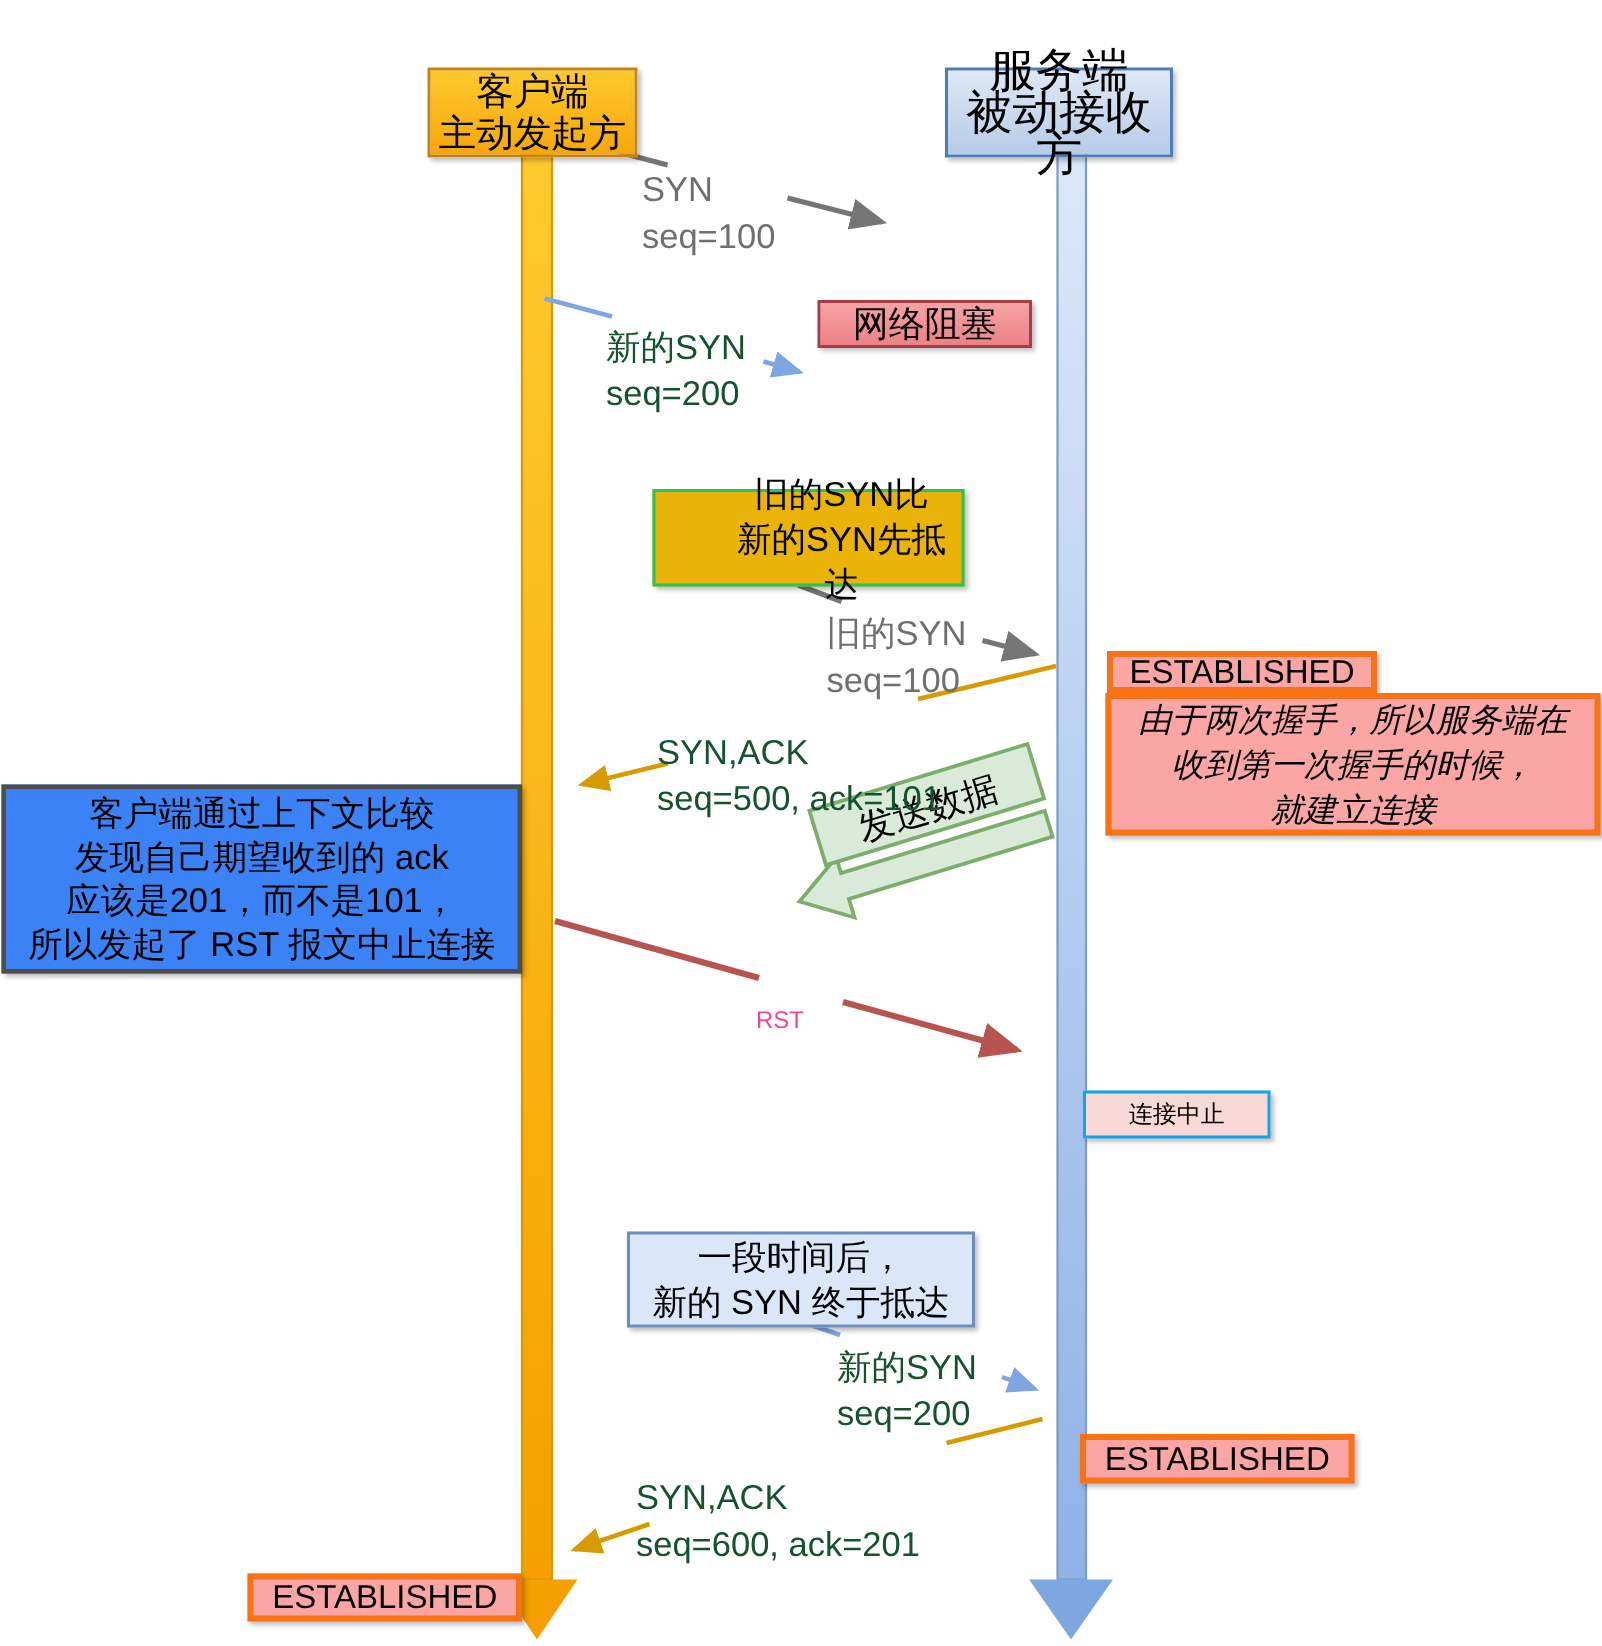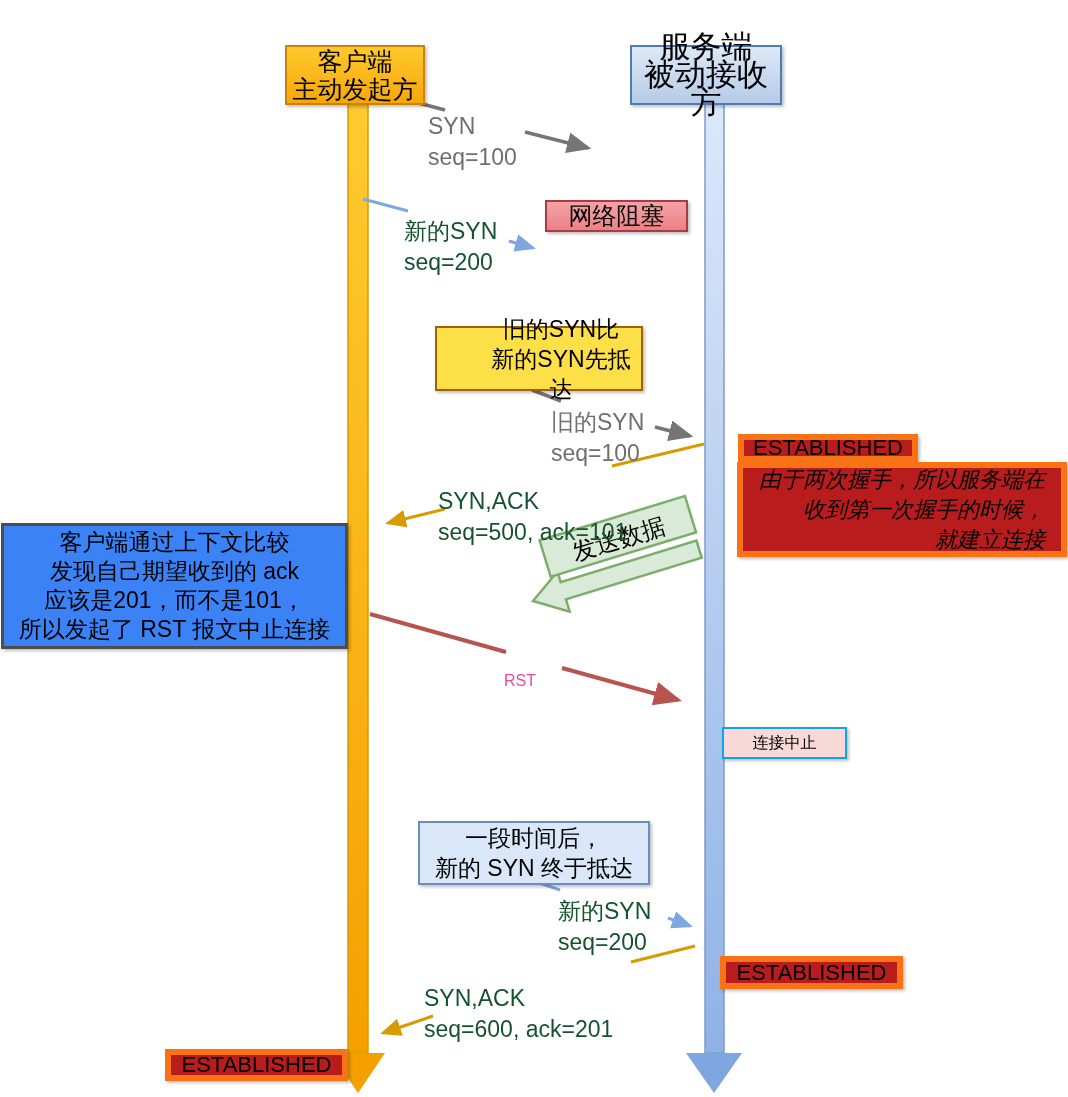--- a/index.html
+++ b/index.html
@@ -29,24 +29,24 @@
     background:linear-gradient(#DDE8F6, #B7CBE7);
     border:2px solid #4E7CB5; font-size:31px; line-height:28px;
   }
   .b-red {
     left:545px; top:156px; width:143px; height:32px;
     background:linear-gradient(#F5A3A6, #EC8186);
     border:2px solid #A93B44; font-size:24px;
   }
   .b-gray {
     left:435px; top:282px; width:208px; height:65px;
-    background:#fde047; border:2px solid #a16207;
+    background:#eab308; border:2px solid #22c55e;
     font-size:23px; line-height:30px;padding-left:44px;
   }
-  .b-green { background:#b91c1c; border:6px solid #f97316;text-align:right; }
+  .b-green { background:#fca5a5; border:4px solid #f97316; }
   .est-srv1 { left:738px; top:390px; width:180px; height:28px; font-size:22px; }
   .note-hs  { left:737px; top:418px; width:330px; height:95px; font-size:22px; line-height:30px;font-style:italic; }
   .est-srv2 { left:720px; top:912px; width:183px; height:33px; font-size:22px; }
   .est-cli  { left:165px; top:1005px; width:183px; height:32px; font-size:22px; }
   .b-yellow {
     left:1px; top:479px; width:347px; height:126px;
     background:#3b82f6; border:3px solid #4D4D4D;
     font-size:23px; line-height:29px;
   }
   .b-pink {

